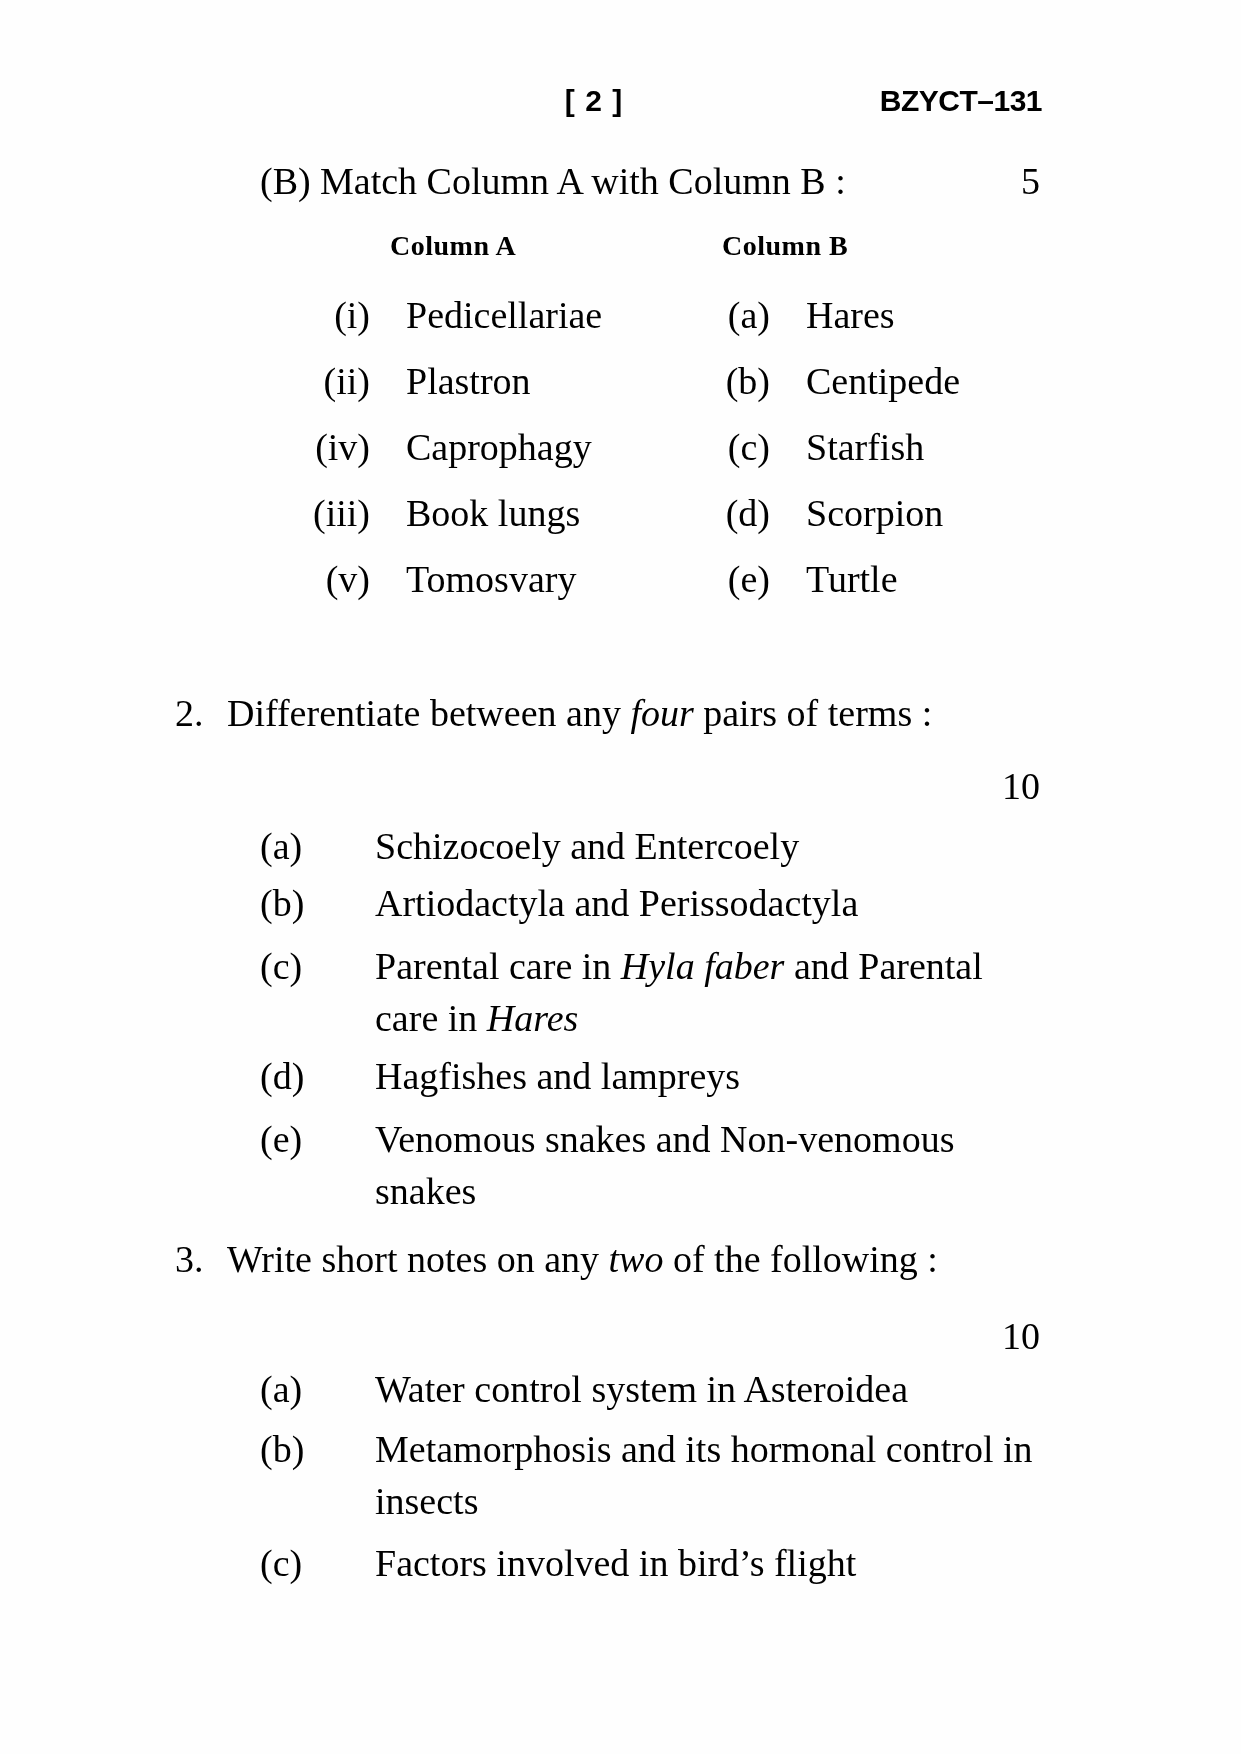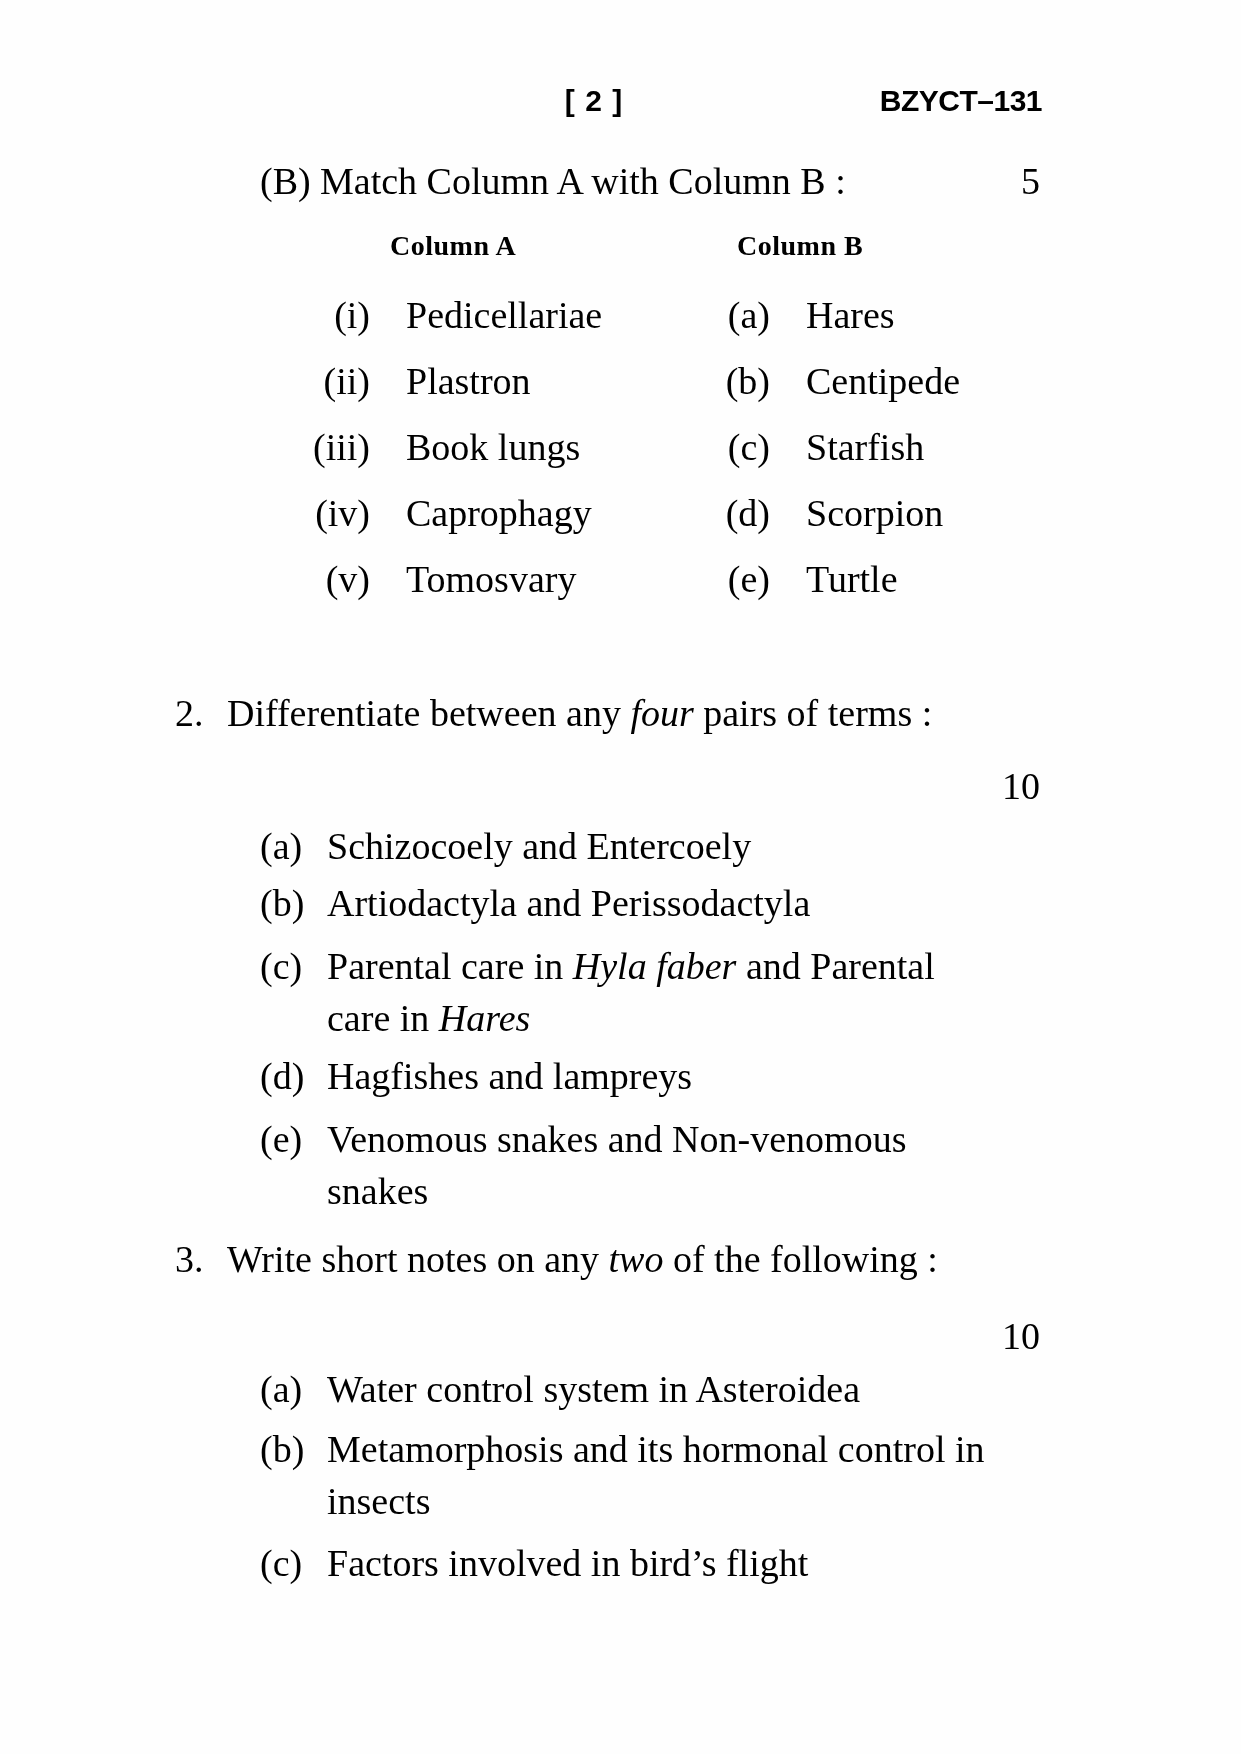--- a/index.html
+++ b/index.html
@@ -40,21 +40,21 @@
   }
   .partb-label { width: 60px; flex: none; }
   .flex-spacer { flex: 1; }
 
   
   .colhead {
     font-weight: 700; font-size: 28px; line-height: 44px;
     letter-spacing: 0.5px;
   }
   .colhead-a { top: 224px; left: 390px; }
-  .colhead-b { top: 224px; left: 737px; }
+  .colhead-b { top: 224px; left: 722px; }
 
   
   .match-col { top: 289px; }
   .match-col-a { left: 300px; width: 330px; }
   .match-col-b { left: 700px; width: 330px; }
   .mrow { display: flex; margin-bottom: 14px; }
   .mnum { width: 70px; flex: none; text-align: right; }
   .mtext { margin-left: 36px; }
   .mline { display: block; line-height: 57px; margin-top: -2px; }
 
@@ -67,21 +67,21 @@
   .em { font-style: italic; text-align: center; }
 
   
   .marks { text-align: right; }
   .marks-q2 { top: 760px; right: 201px; }
   .marks-q3 { top: 1310px; right: 201px; }
 
   
   .item { left: 260px; right: 201px; display: flex; align-items: flex-start; }
   .ilabel { width: 67px; flex: none; }
-  .itext { flex: 1; min-width: 0; }
+  .itext { flex: 1; min-width: 0; margin-left: 48px; }
   .jline { text-align: justify; text-align-last: justify; }
   .i-2a { top: 820px; }
   .i-2b { top: 877px; }
   .i-2c { top: 940px; }
   .i-2d { top: 1050px; }
   .i-2e { top: 1113px; }
   .i-3a { top: 1363px; }
   .i-3b { top: 1423px; }
   .i-3c { top: 1537px; }
 </style>
@@ -106,26 +106,26 @@
   <div class="abs match-col match-col-a">
     <div class="mrow">
       <span class="mnum">(i)</span>
       <span class="mtext">Pedicellariae</span>
     </div>
     <div class="mrow">
       <span class="mnum">(ii)</span>
       <span class="mtext">Plastron</span>
     </div>
     <div class="mrow">
+      <span class="mnum">(iv)</span>
+      <span class="mtext">Caprophagy</span>
+    </div>
+    <div class="mrow">
       <span class="mnum">(iii)</span>
       <span class="mtext">Book lungs</span>
-    </div>
-    <div class="mrow">
-      <span class="mnum">(iv)</span>
-      <span class="mtext">Caprophagy</span>
     </div>
     <div class="mrow">
       <span class="mnum">(v)</span>
       <span class="mtext">
         <span class="mline">Tomosvary</span>
       </span>
     </div>
   </div>
 
   <div class="abs match-col match-col-b">

